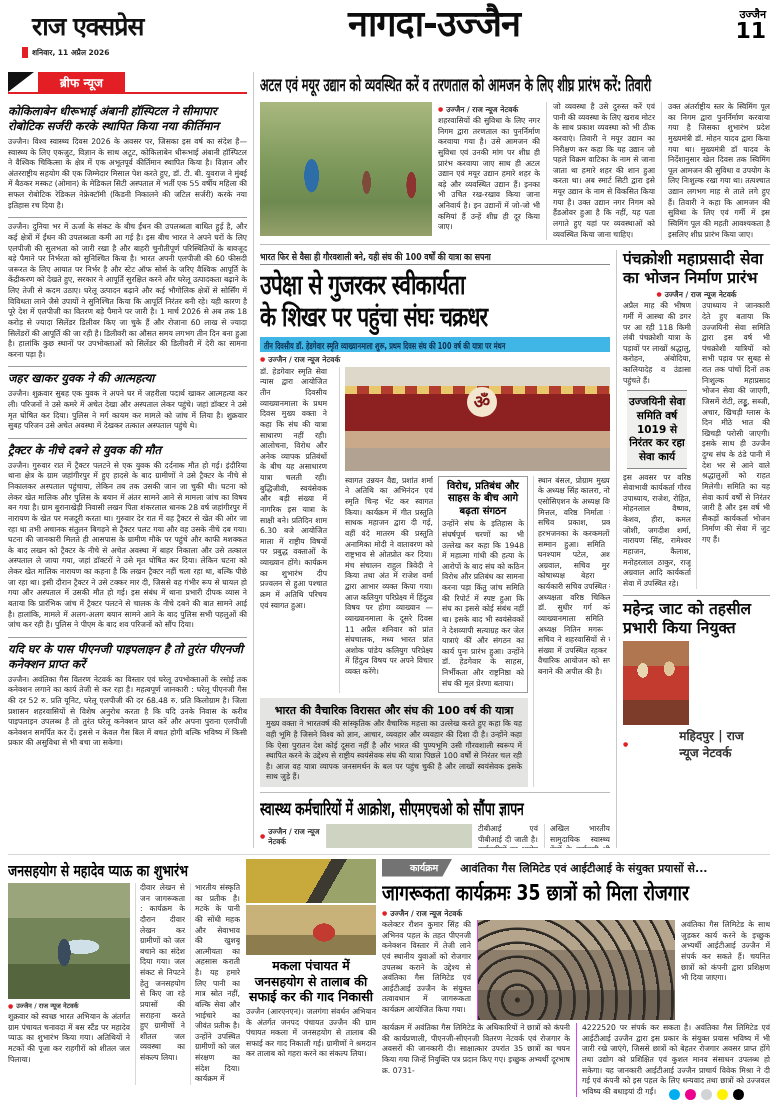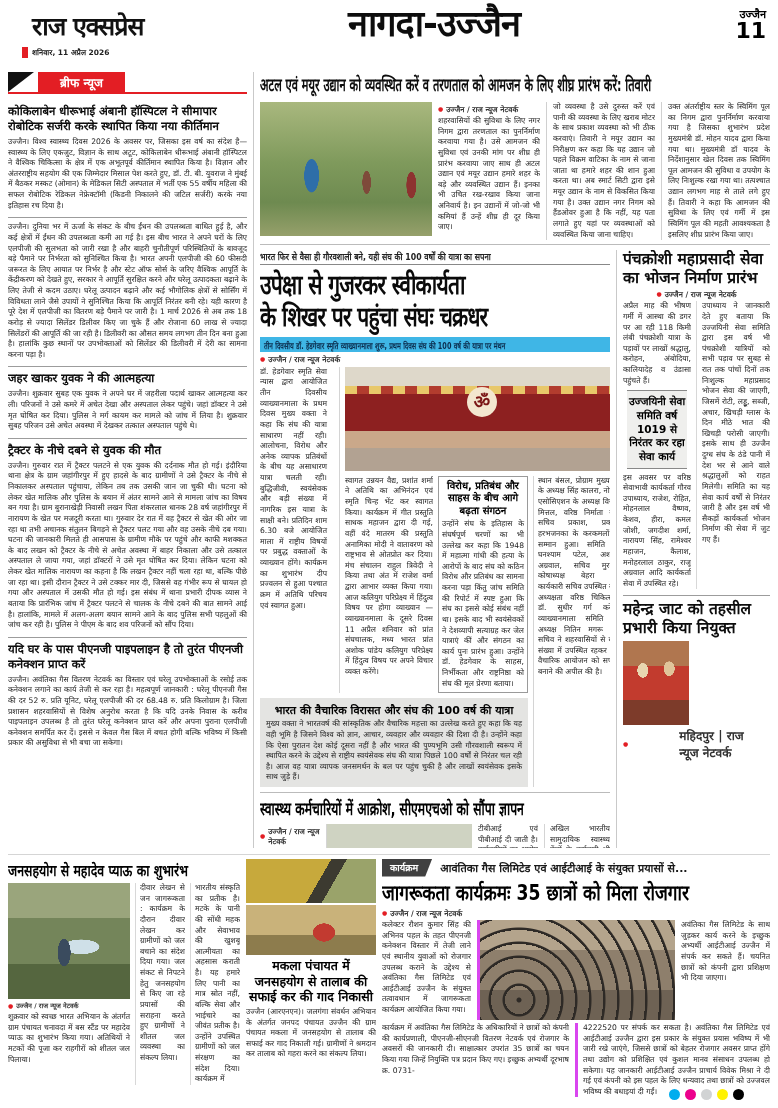--- a/index.html
+++ b/index.html
@@ -29,21 +29,21 @@
   .squeeze { white-space:nowrap; transform-origin:0 50%; display:inline-block; }
 
   
   .row-top { display:flex; gap:6px; height:776px; overflow:hidden; margin-top:4px; }
   .briefs { width:246px; border-right:1px solid #c9c9c9; padding-right:6px; overflow:hidden; }
   .brief-label-wrap { position:relative; height:22px; margin-bottom:6px; border-bottom:2px solid #e31e24; }
   .brief-tri { position:absolute; left:0; top:0; width:0; height:0; border-top:20px solid #111; border-right:26px solid transparent; }
   .brief-label { position:absolute; left:30px; top:0; background:#e31e24; color:#fff; font-size:12px; font-weight:bold; padding:2px 22px 3px; }
   .brief-item { padding:4px 0 6px; border-bottom:1px solid #9c9c9c; }
   .brief-item:last-child { border-bottom:none; }
-  .bhead { font-size:11.5px; font-weight:bold; line-height:1.3; color:#0d0d0d; margin-bottom:3px; }
+  .bhead { font-size:11.5px; font-weight:bold; line-height:1.3; color:#0d0d0d; margin-bottom:3px;font-style:italic; }
 
   .main-zone { flex:1; overflow:hidden; }
 
   
   .top-article { border-bottom:1px solid #bbb; padding-bottom:4px; }
   .ta-head { font-size:18px; font-weight:bold; color:#0d0d0d; height:26px; overflow:hidden; }
   .ta-body { display:flex; gap:6px; margin-top:4px; }
   .ta-photo { width:172px; height:134px; flex:none; background:
       radial-gradient(40px 90px at 30% 55%, #2e6ea8 0 18%, transparent 19%),
       radial-gradient(26px 70px at 62% 60%, #7e4a3a 0 16%, transparent 17%),
@@ -117,26 +117,26 @@
 
   .bm { width:130px; flex:none; overflow:hidden; }
   .bm-photo1 { height:44px; background:linear-gradient(120deg,#c7a93c 0 55%, #3c3a30 55% 65%, #9aa36a 65% 100%); }
   .bm-photo2 { height:50px; margin-top:2px; background:
       radial-gradient(22px 18px at 60% 55%, #c23a30 0 50%, transparent 51%),
       linear-gradient(180deg,#c9b27a 0 60%, #8d7c4d 60% 100%); }
   .bm-head { font-size:12.5px; font-weight:bold; text-align:center; line-height:1.25; margin:3px 0 2px; }
 
   .br { flex:1; overflow:hidden; }
   .br-labelrow { display:flex; align-items:center; gap:8px; height:17px; }
-  .br-label { background:#404040; color:#fff; font-size:9.5px; font-weight:bold; padding:2px 14px 3px 8px; clip-path:polygon(0 0, 100% 0, 86% 100%, 0 100%); }
+  .br-label { background:#737373; color:#fff; font-size:9.5px; font-weight:bold; padding:2px 14px 3px 28px; clip-path:polygon(0 0, 100% 0, 86% 100%, 0 100%); }
   .br-kicker { font-size:11px; font-weight:bold; color:#1a1a1a; white-space:nowrap; overflow:hidden; }
   .br-head { font-size:21px; font-weight:bold; height:28px; overflow:hidden; margin-top:2px; }
   .br-row { display:flex; gap:6px; margin-top:2px; }
   .br-c { flex:1; overflow:hidden; }
-  .br-c + * { border-left:3px solid #d946ef; padding-left:5px; }
+  .br-c + * { border-left:1px solid #d946ef; padding-left:5px; }
   .br-photo { width:198px; height:100px; flex:none; background:
       repeating-radial-gradient(circle at 20% 80%, #2e2a26 0 2px, transparent 3px 14px),
       linear-gradient(180deg,#b4a48c 0 30%, #8e7f6c 30% 70%, #6e6254 70% 100%); }
   .br-row2 { display:flex; gap:6px; margin-top:3px; height:74px; overflow:hidden; }
   .cmyk { position:absolute; right:34px; bottom:8px; display:flex; gap:5px; }
   .cmyk span { width:11px; height:11px; border-radius:50%; display:inline-block; }
 </style>
 </head>
 <body>
 

